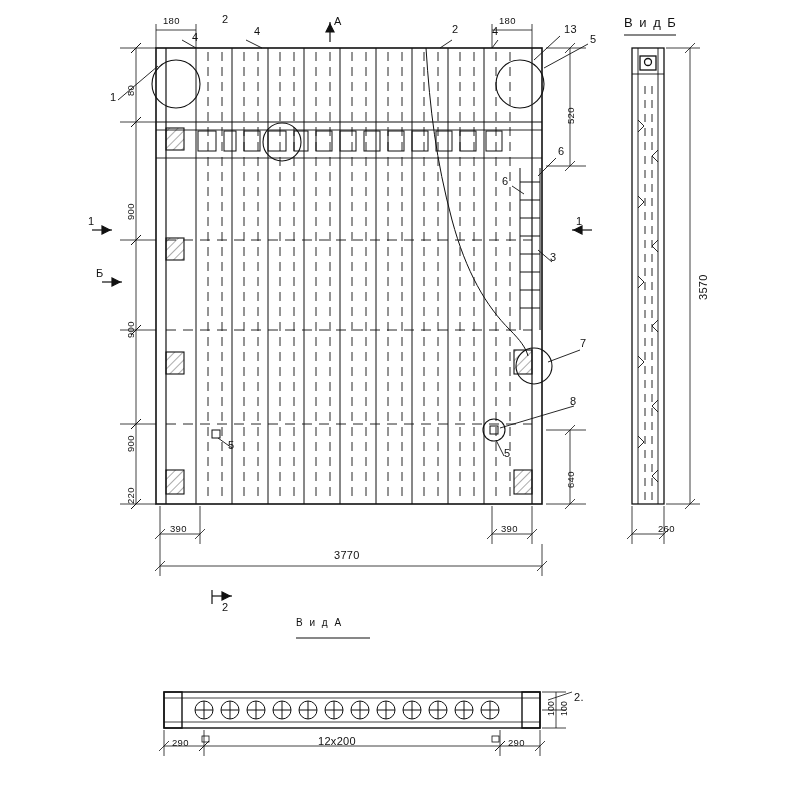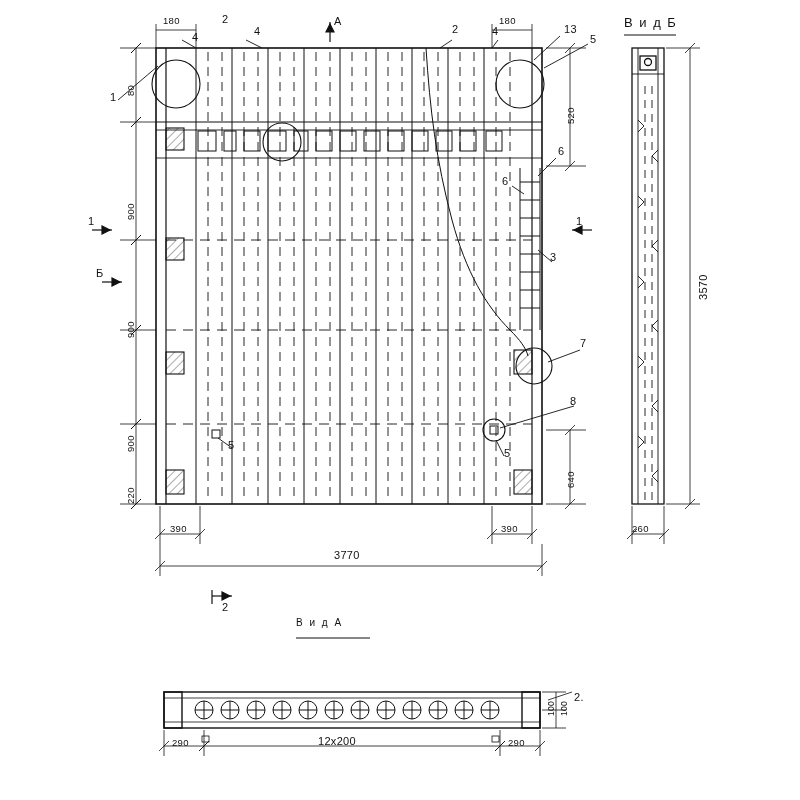--- a/index.html
+++ b/index.html
@@ -444,21 +444,21 @@
   <div class="lbl" style="left:228px; top:440px;">5</div>
   <div class="lbl" style="left:96px; top:268px;">Б</div>
   <div class="lbl" style="left:88px; top:216px;">1</div>
   <div class="lbl" style="left:576px; top:216px;">1</div>
   <div class="lbl" style="left:222px; top:602px;">2</div>
 
   <div class="lbl title" style="left:296px; top:618px;">В и д А</div>
   <div class="lbl view" style="left:624px; top:16px;">В и д Б</div>
 
   <div class="lbl vert" style="left:698px; top:300px;">3570</div>
-  <div class="lbl small" style="left:632px; top:524px;">260</div>
+  <div class="lbl small" style="left:658px; top:524px;">260</div>
 
   <div class="lbl small" style="left:172px; top:738px;">290</div>
   <div class="lbl small" style="left:508px; top:738px;">290</div>
   <div class="lbl" style="left:318px; top:736px;">12x200</div>
   <div class="lbl tiny vert" style="left:547px; top:716px;">100</div>
   <div class="lbl tiny vert" style="left:560px; top:716px;">100</div>
   <div class="lbl" style="left:574px; top:692px;">2.</div>
 
 </div>
 

